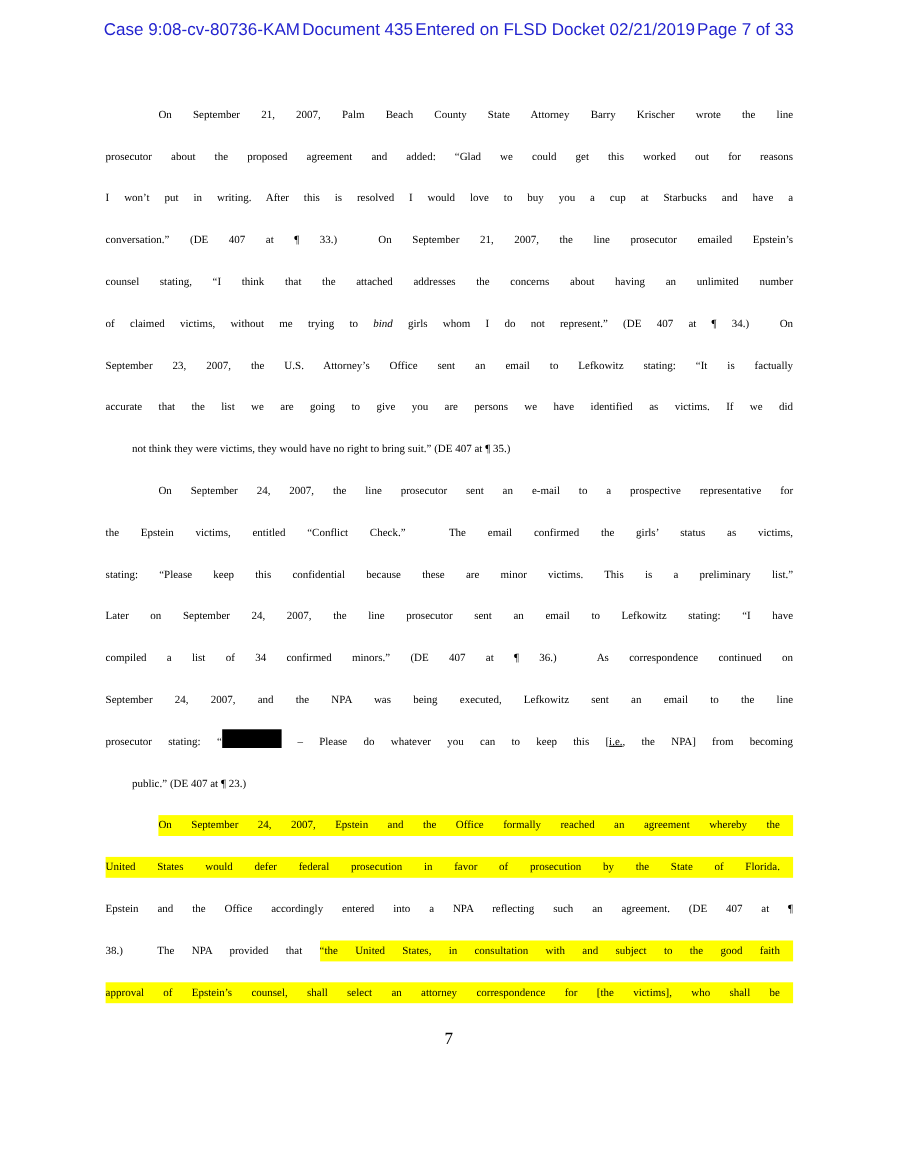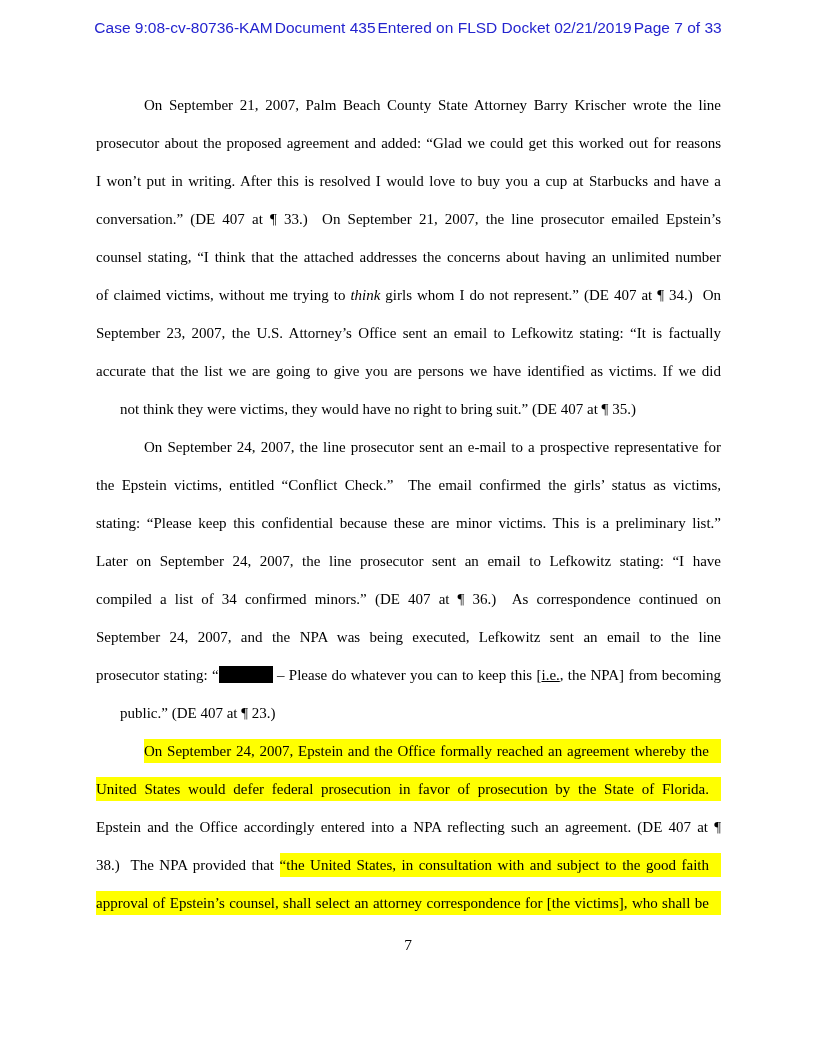--- a/index.html
+++ b/index.html
@@ -24,21 +24,21 @@
     font-family: "Liberation Sans", sans-serif;
     font-size: 15.5px;
     color: var(--header-blue, #2424cf);
     white-space: nowrap;
   }
   .doc-body {
     position: absolute;
     top: 86px;
     left: 96px;
     width: 625px;
-    font-size: 15px;
+    font-size: 10px;
   }
   .line {
     height: 38px;
     line-height: 38px;
     text-align: justify;
     text-align-last: justify;
     white-space: nowrap;
   }
   .line.no-justify {
     text-align: left;
@@ -79,21 +79,21 @@
     <span>Entered on FLSD Docket 02/21/2019</span>
     <span>Page 7 of 33</span>
   </div>
 
   <div class="doc-body">
       <div class="line indent"><span>On September 21, 2007, Palm Beach County State Attorney Barry Krischer wrote the line</span></div>
       <div class="line"><span>prosecutor about the proposed agreement and added: “Glad we could get this worked out for reasons</span></div>
       <div class="line"><span>I won’t put in writing. After this is resolved I would love to buy you a cup at Starbucks and have a</span></div>
       <div class="line"><span>conversation.” (DE 407 at ¶ 33.)&nbsp; On September 21, 2007, the line prosecutor emailed Epstein’s</span></div>
       <div class="line"><span>counsel stating, “I think that the attached addresses the concerns about having an unlimited number</span></div>
-      <div class="line"><span>of claimed victims, without me trying to </span><span class="italic">think</span><span> girls whom I do not represent.” (DE 407 at ¶ 34.)&nbsp; On</span></div>
+      <div class="line"><span>of claimed victims, without me trying to </span><span class="italic">bind</span><span> girls whom I do not represent.” (DE 407 at ¶ 34.)&nbsp; On</span></div>
       <div class="line"><span>September 23, 2007, the U.S. Attorney’s Office sent an email to Lefkowitz stating: “It is factually</span></div>
       <div class="line"><span>accurate that the list we are going to give you are persons we have identified as victims. If we did</span></div>
       <div class="line no-justify"><span>not think they were victims, they would have no right to bring suit.” (DE 407 at ¶ 35.)</span></div>
       <div class="line indent"><span>On September 24, 2007, the line prosecutor sent an e-mail to a prospective representative for</span></div>
       <div class="line"><span>the Epstein victims, entitled “Conflict Check.”&nbsp; The email confirmed the girls’ status as victims,</span></div>
       <div class="line"><span>stating: “Please keep this confidential because these are minor victims. This is a preliminary list.”</span></div>
       <div class="line"><span>Later on September 24, 2007, the line prosecutor sent an email to Lefkowitz stating: “I have</span></div>
       <div class="line"><span>compiled a list of 34 confirmed minors.” (DE 407 at ¶ 36.)&nbsp; As correspondence continued on</span></div>
       <div class="line"><span>September 24, 2007, and the NPA was being executed, Lefkowitz sent an email to the line</span></div>
       <div class="line"><span>prosecutor stating: “</span><span class="redaction"></span><span> – Please do whatever you can to keep this [</span><span class="underline">i.e.</span><span>, the NPA] from becoming</span></div>

